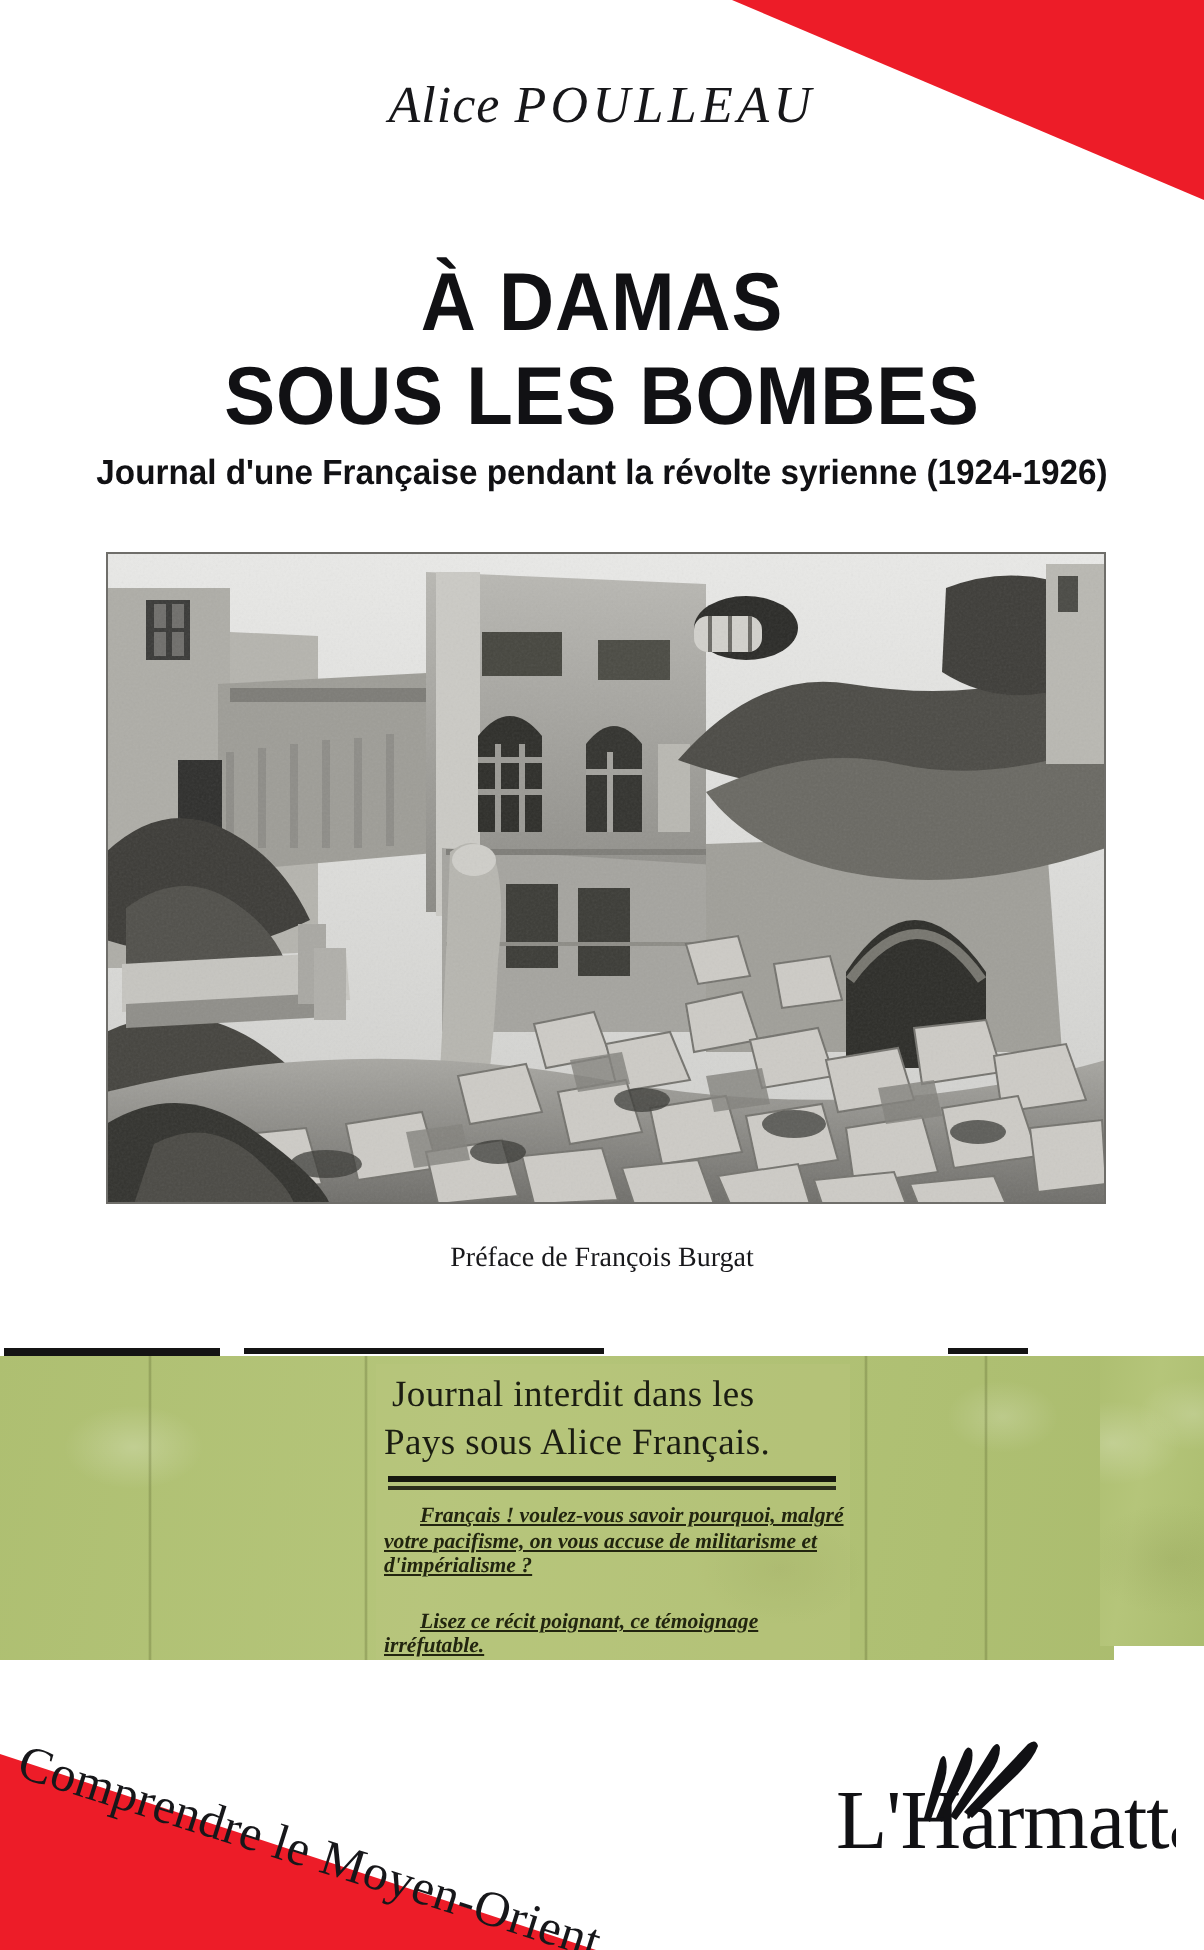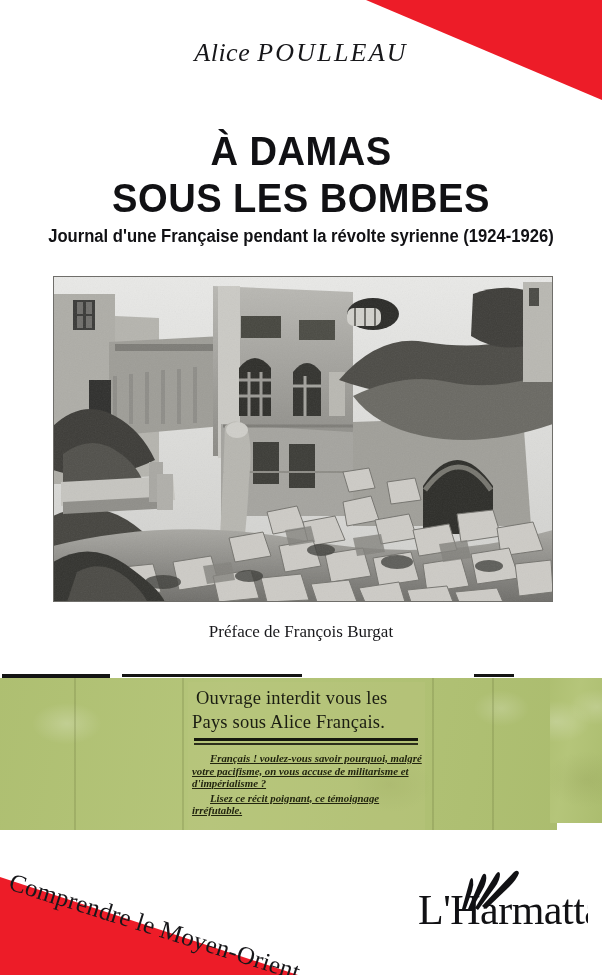--- a/index.html
+++ b/index.html
@@ -93,21 +93,21 @@
   .photo svg { display: block; }
 
   
   .preface {
     position: absolute;
     top: 622px;
     left: 0;
     width: 602px;
     text-align: center;
     font-family: "Liberation Serif", serif;
-    font-size: 17px;
+    font-size: 14px;
     color: #18181b;
   }
 
   
   .leaflet {
     position: absolute;
     left: 0;
     top: 674px;
     width: 602px;
     height: 160px;
@@ -188,21 +188,21 @@
     font-family: "Liberation Serif", serif;
     font-style: italic;
     font-weight: bold;
     font-size: 10.8px;
     line-height: 12.6px;
     color: #22250f;
     text-indent: 18px;
     text-align: left;
     text-decoration: underline;
   }
-  .body-text .p2 { display: block; text-indent: 18px; margin-top: 2px; }
+  .body-text .p2 { display: block; text-indent: 18px; margin-top: 15px; }
 
   
   .corner-red-bottom {
     position: absolute;
     left: 0;
     bottom: 0;
     width: 300px;
     height: 98px;
     background: #ED1C28;
     clip-path: polygon(0 0, 0 98px, 298px 98px);
@@ -407,21 +407,21 @@
     </div>
     <div class="leaflet-paper right-ext">
       <div class="paper-tex"></div>
     </div>
 
     <div class="rule-top" style="left:2px;  width:108px;"></div>
     <div class="rule-top" style="left:122px; width:180px; height:3px;"></div>
     <div class="rule-top" style="left:474px; width:40px; height:3px;"></div>
 
     <div class="leaflet-inner">
-      <div class="head-line l1">Ouvrage interdit vous les</div>
+      <div class="head-line l1">Journal interdit dans les</div>
       <div class="head-line l2">Pays sous Alice Français.</div>
       <div class="head-underline"></div>
       <div class="head-underline thin"></div>
       <div class="body-text">
         <span>Français ! voulez-vous savoir pourquoi, malgré votre pacifisme, on vous accuse de militarisme et d'impérialisme ?</span>
         <span class="p2">Lisez ce récit poignant, ce témoignage irréfutable.</span>
       </div>
     </div>
   </div>
 

